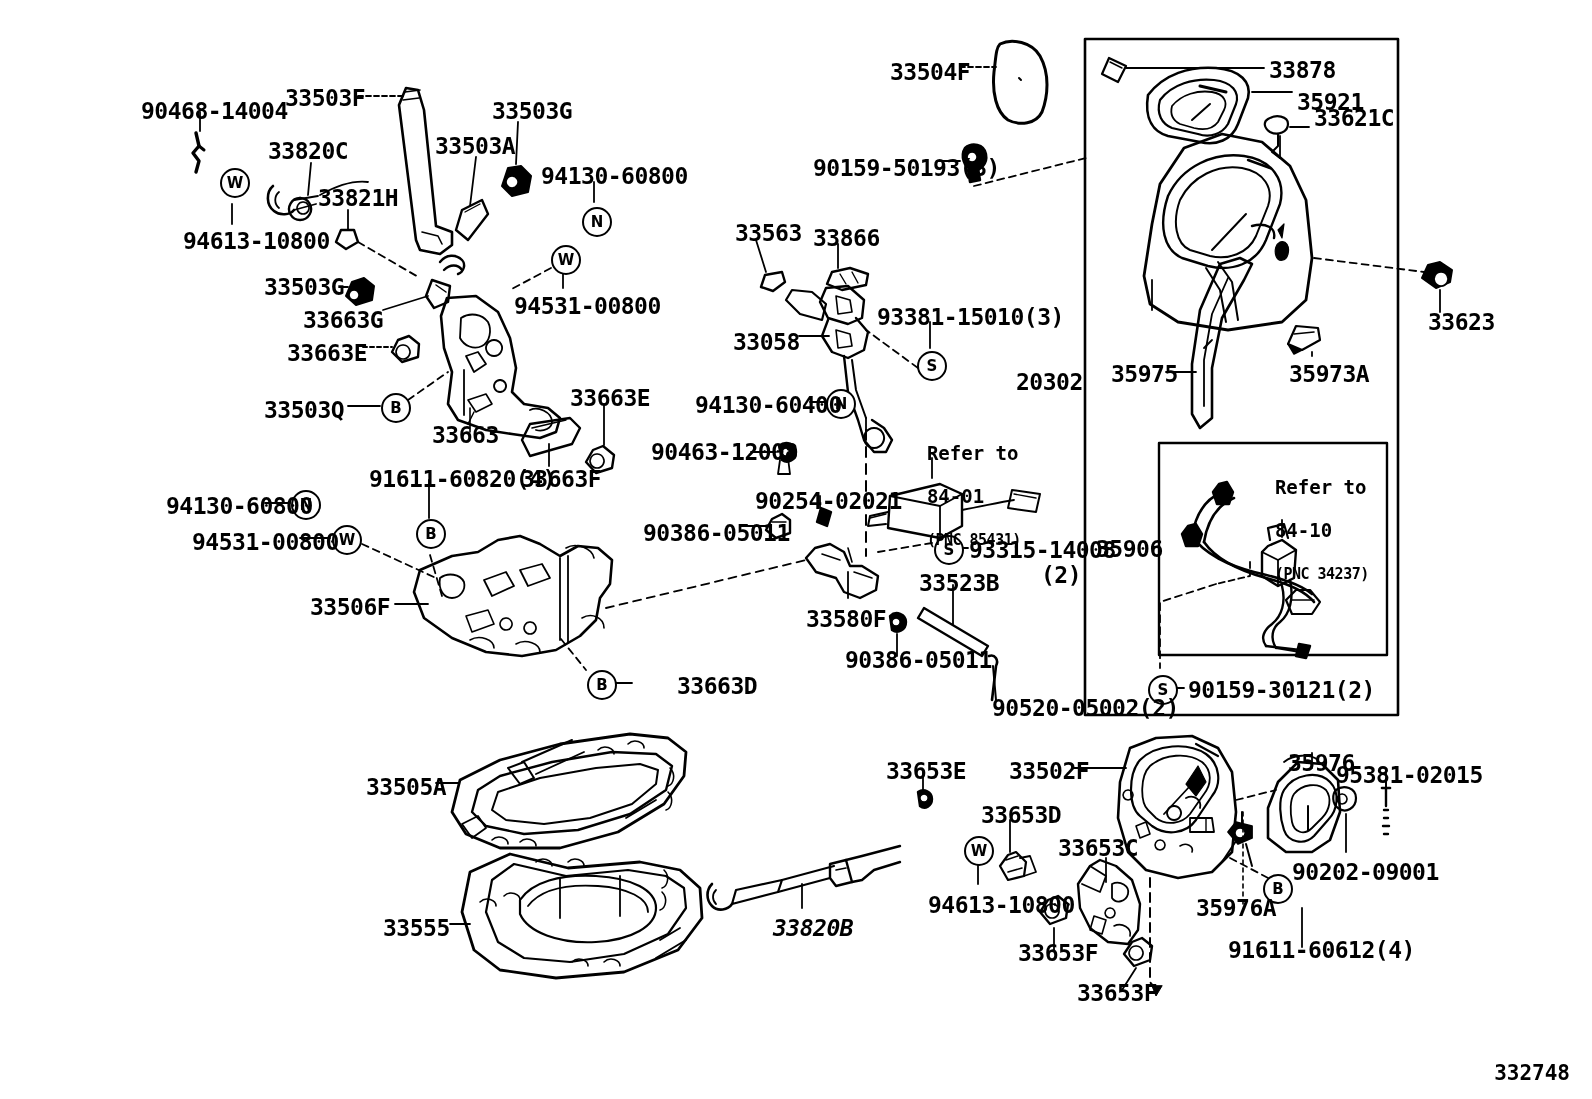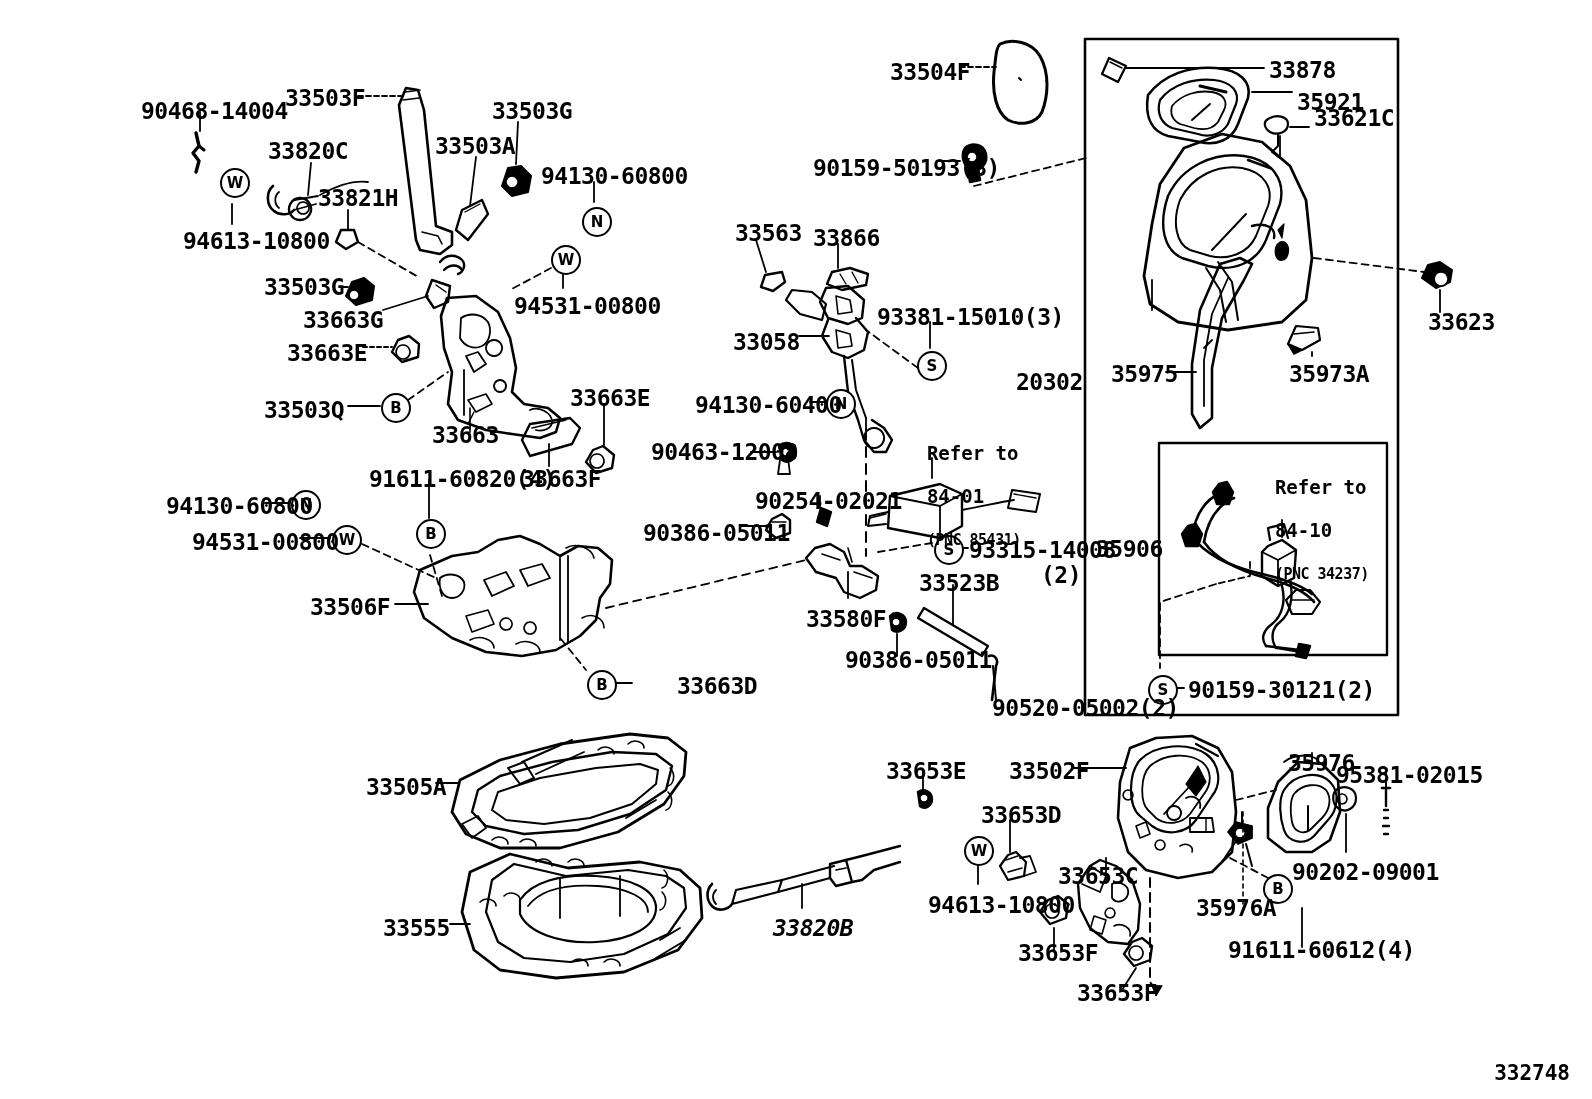--- a/index.html
+++ b/index.html
@@ -474,21 +474,21 @@
 <div class="lbl" style="left:1188px;top:678px;">90159-30121(2)</div>
 
 <div class="lbl" style="left:343px;top:775px;margin-left:23px;">33505A</div>
 <div class="lbl" style="left:383px;top:916px;">33555</div>
 <div class="lbl" style="left:773px;top:916px;font-style:italic;">33820B</div>
 <div class="lbl" style="left:886px;top:759px;">33653E</div>
 <div class="lbl" style="left:1009px;top:759px;">33502F</div>
 <div class="lbl" style="left:1288px;top:751px;">35976</div>
 <div class="lbl" style="left:1336px;top:763px;">95381-02015</div>
 <div class="lbl" style="left:981px;top:803px;">33653D</div>
-<div class="lbl" style="left:1058px;top:864px;">33653C</div>
+<div class="lbl" style="left:1058px;top:836px;">33653C</div>
 <div class="lbl" style="left:1292px;top:860px;">90202-09001</div>
 <div class="lbl" style="left:928px;top:893px;">94613-10800</div>
 <div class="lbl" style="left:1196px;top:896px;">35976A</div>
 <div class="lbl" style="left:1018px;top:941px;">33653F</div>
 <div class="lbl" style="left:1228px;top:938px;">91611-60612(4)</div>
 <div class="lbl" style="left:1077px;top:981px;">33653F</div>
 
 <div class="figno">332748</div>
 
 </div>

